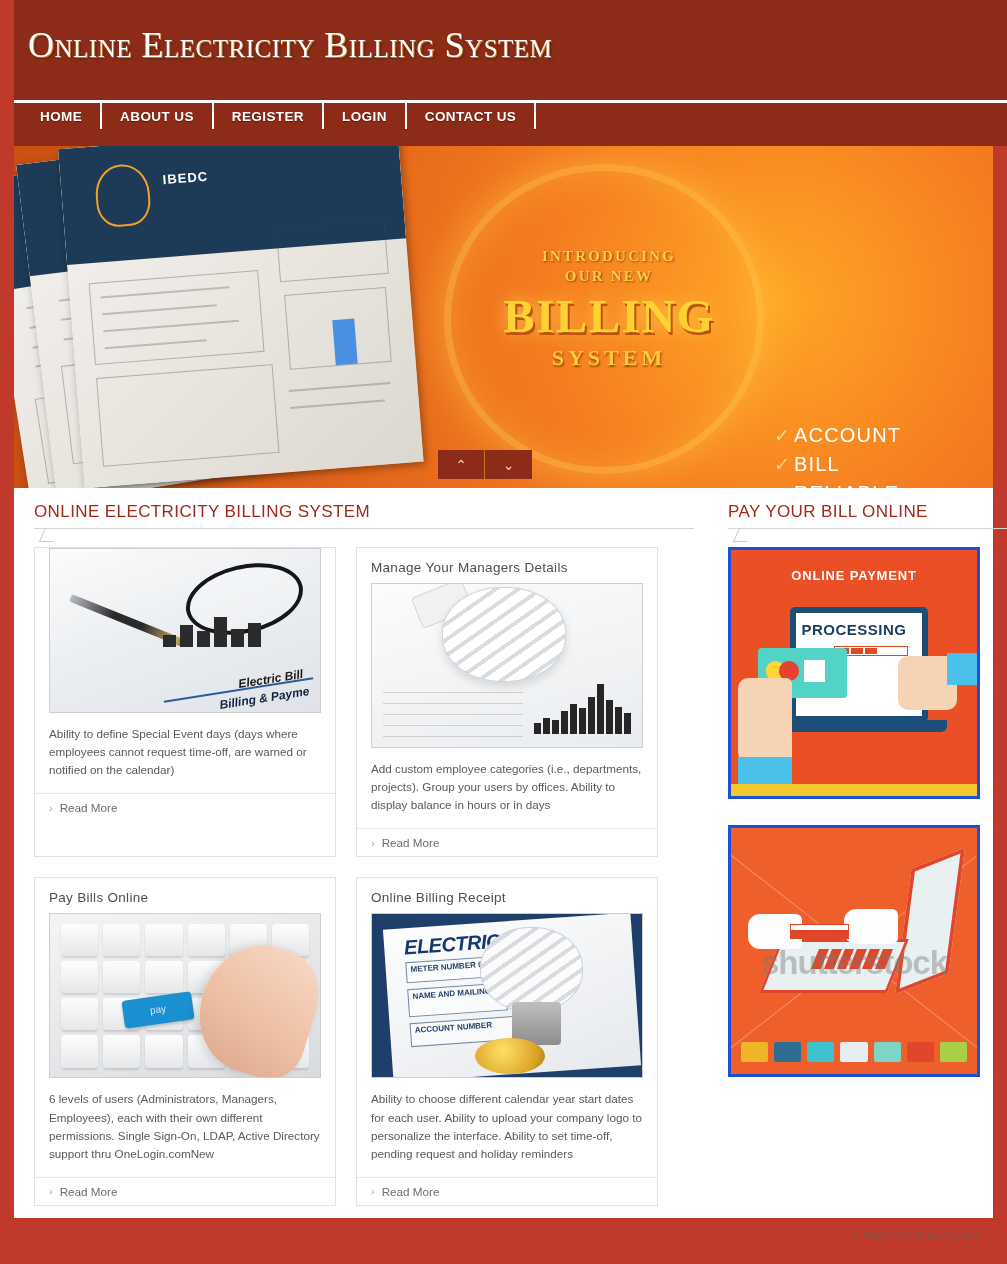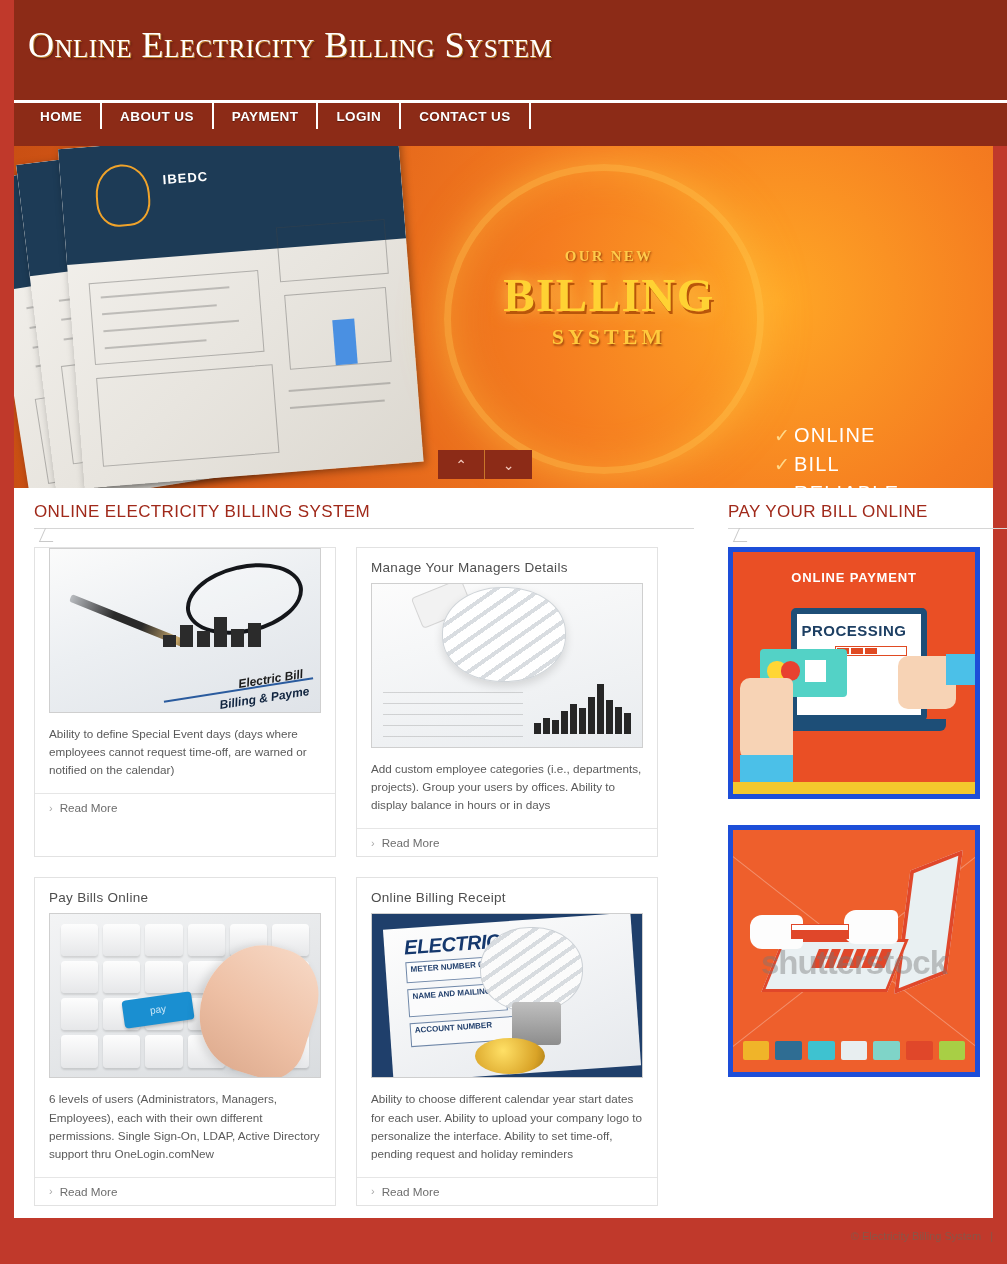--- a/index.html
+++ b/index.html
@@ -395,21 +395,21 @@
   .img-receipt .coins {
     position: absolute; left: 38%; bottom: 2%;
     width: 26%; height: 22%;
     border-radius: 50%;
     background: radial-gradient(circle at 40% 35%,#ffe066,#d9a327 70%,#a87a14 100%);
   }
 
   
   .side-img {
     width: 252px; height: 252px;
-    border: 5px solid #1d4ed8;
+    border: 3px solid #1d4ed8;
     position: relative;
     overflow: hidden;
     margin-bottom: 26px;
   }
   .pay1 { background: #ea4f25; }
   .pay1 .ttl {
     position: absolute; left: 0; right: 0; top: 18px;
     text-align: center; color: #fff; font-weight: bold;
     font-size: 13px; letter-spacing: .8px;
   }
@@ -551,21 +551,21 @@
 <div class="page">
 
   <div class="site-header">
     <div class="site-title">Online Electricity Billing System</div>
   </div>
 
   <div class="nav-wrap">
     <div class="nav">
       <div class="nav-item">HOME</div>
       <div class="nav-item">ABOUT US</div>
-      <div class="nav-item">PAYMENT</div>
+      <div class="nav-item">REGISTER</div>
       <div class="nav-item">LOGIN</div>
       <div class="nav-item">CONTACT US</div>
     </div>
   </div>
 
   <div class="banner">
 
     <div class="banner-papers">
       <div class="paper p1">
         <div class="phead"></div>
@@ -599,29 +599,30 @@
         </div>
         <div class="boxr" style="left:6%;top:68%;width:52%;height:26%"></div>
         <div class="line" style="left:62%;top:76%;width:30%"></div>
         <div class="line" style="left:62%;top:81%;width:28%"></div>
       </div>
     </div>
 
     <div class="banner-glow"></div>
 
     <div class="banner-text">
+      <div class="bt-small">INTRODUCING</div>
       <div class="bt-small">OUR NEW</div>
       <div class="bt-big">BILLING</div>
       <div class="bt-sys">SYSTEM</div>
     </div>
 
     <div class="banner-feats">
       <div class="feat">
         <span class="tick">✓</span>
-        <span class="ftxt">ONLINE</span>
+        <span class="ftxt">ACCOUNT</span>
       </div>
       <div class="feat">
         <span class="tick">✓</span>
         <span class="ftxt">BILL</span>
       </div>
       <div class="feat">
         <span class="tick">✓</span>
         <span class="ftxt">RELIABLE</span>
       </div>
     </div>

